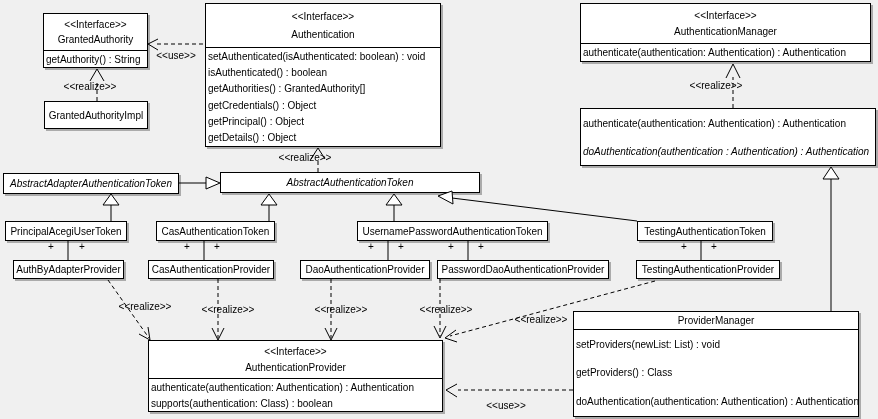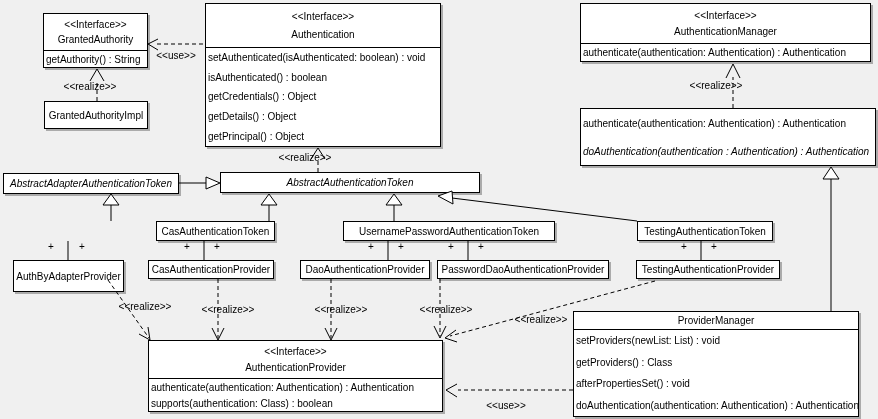--- a/index.html
+++ b/index.html
@@ -149,23 +149,24 @@
   </div>
 
   <div class="box" style="left:205px;top:3px;width:236px;height:144px">
     <div class="title" style="height:43px">
       <div>&lt;&lt;Interface&gt;&gt;</div>
       <div>Authentication</div>
     </div>
     <div class="methods">
       <div>setAuthenticated(isAuthenticated: boolean) : void</div>
       <div>isAuthenticated() : boolean</div>
+      <div>getAuthorities() : GrantedAuthority[]</div>
       <div>getCredentials() : Object</div>
+      <div>getPrincipal() : Object</div>
       <div>getDetails() : Object</div>
-      <div>getPrincipal() : Object</div>
     </div>
   </div>
 
   <div class="box" style="left:580px;top:3px;width:291px;height:59px">
     <div class="title" style="height:39px">
       <div>&lt;&lt;Interface&gt;&gt;</div>
       <div>AuthenticationManager</div>
     </div>
     <div class="methods">
       <div>authenticate(authentication: Authentication) : Authentication</div>
@@ -184,40 +185,45 @@
         <div class="it">AbstractAdapterAuthenticationToken</div>
       </div>
   </div>
 
   <div class="box nameonly" style="left:220px;top:172px;width:260px;height:21px">
     <div class="title">
         <div class="it">AbstractAuthenticationToken</div>
       </div>
   </div>
 
+  <div class="box nameonly" style="left:5px;top:221px;width:122px;height:20px">
+    <div class="title">
+        <div>PrincipalAcegiUserToken</div>
+      </div>
+  </div>
 
   <div class="box nameonly" style="left:156px;top:221px;width:119px;height:20px">
     <div class="title">
         <div>CasAuthenticationToken</div>
       </div>
   </div>
 
-  <div class="box nameonly" style="left:343px;top:221px;width:212px;height:20px">
+  <div class="box nameonly" style="left:357px;top:221px;width:191px;height:20px">
     <div class="title">
         <div>UsernamePasswordAuthenticationToken</div>
       </div>
   </div>
 
   <div class="box nameonly" style="left:637px;top:221px;width:136px;height:20px">
     <div class="title">
         <div>TestingAuthenticationToken</div>
       </div>
   </div>
 
-  <div class="box nameonly" style="left:13px;top:260px;width:111px;height:32px">
+  <div class="box nameonly" style="left:13px;top:260px;width:111px;height:19px">
     <div class="title">
         <div>AuthByAdapterProvider</div>
       </div>
   </div>
 
   <div class="box nameonly" style="left:148px;top:260px;width:126px;height:19px">
     <div class="title">
         <div>CasAuthenticationProvider</div>
       </div>
   </div>
@@ -251,21 +257,20 @@
     </div>
   </div>
 
   <div class="box" style="left:573px;top:311px;width:286px;height:106px">
     <div class="title" style="height:17px">
       <div>ProviderManager</div>
     </div>
     <div class="methods">
       <div>setProviders(newList: List) : void</div>
       <div>getProviders() : Class</div>
-      <div>afterPropertiesSet() : void</div>
       <div>doAuthentication(authentication: Authentication) : Authentication</div>
     </div>
   </div>
 
   <div class="edge-label" style="left:176px;top:50px">&lt;&lt;use&gt;&gt;</div>
   <div class="edge-label" style="left:90px;top:81px">&lt;&lt;realize&gt;&gt;</div>
   <div class="edge-label" style="left:305px;top:152px">&lt;&lt;realize&gt;&gt;</div>
   <div class="edge-label" style="left:716px;top:80px">&lt;&lt;realize&gt;&gt;</div>
   <div class="edge-label" style="left:145px;top:301px">&lt;&lt;realize&gt;&gt;</div>
   <div class="edge-label" style="left:228px;top:304px">&lt;&lt;realize&gt;&gt;</div>

